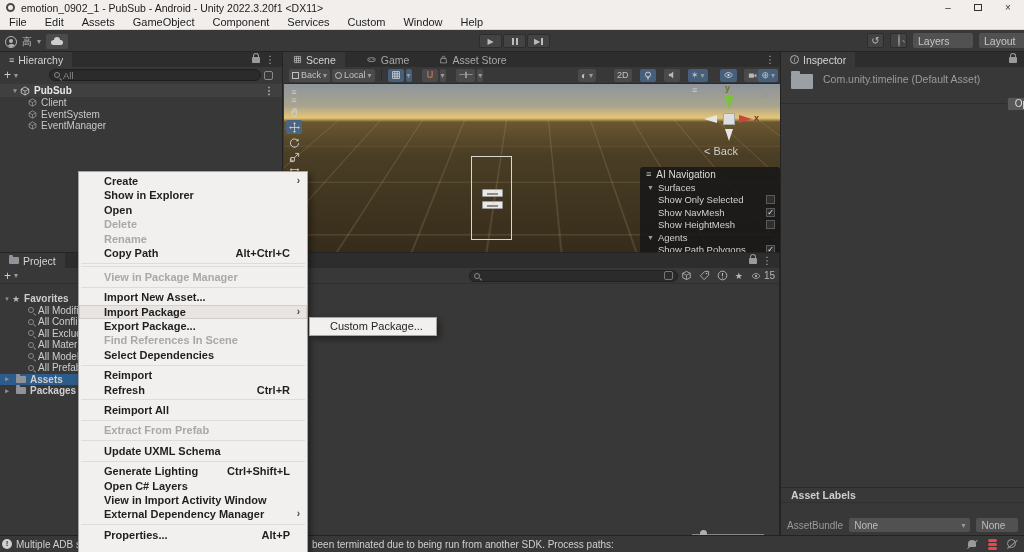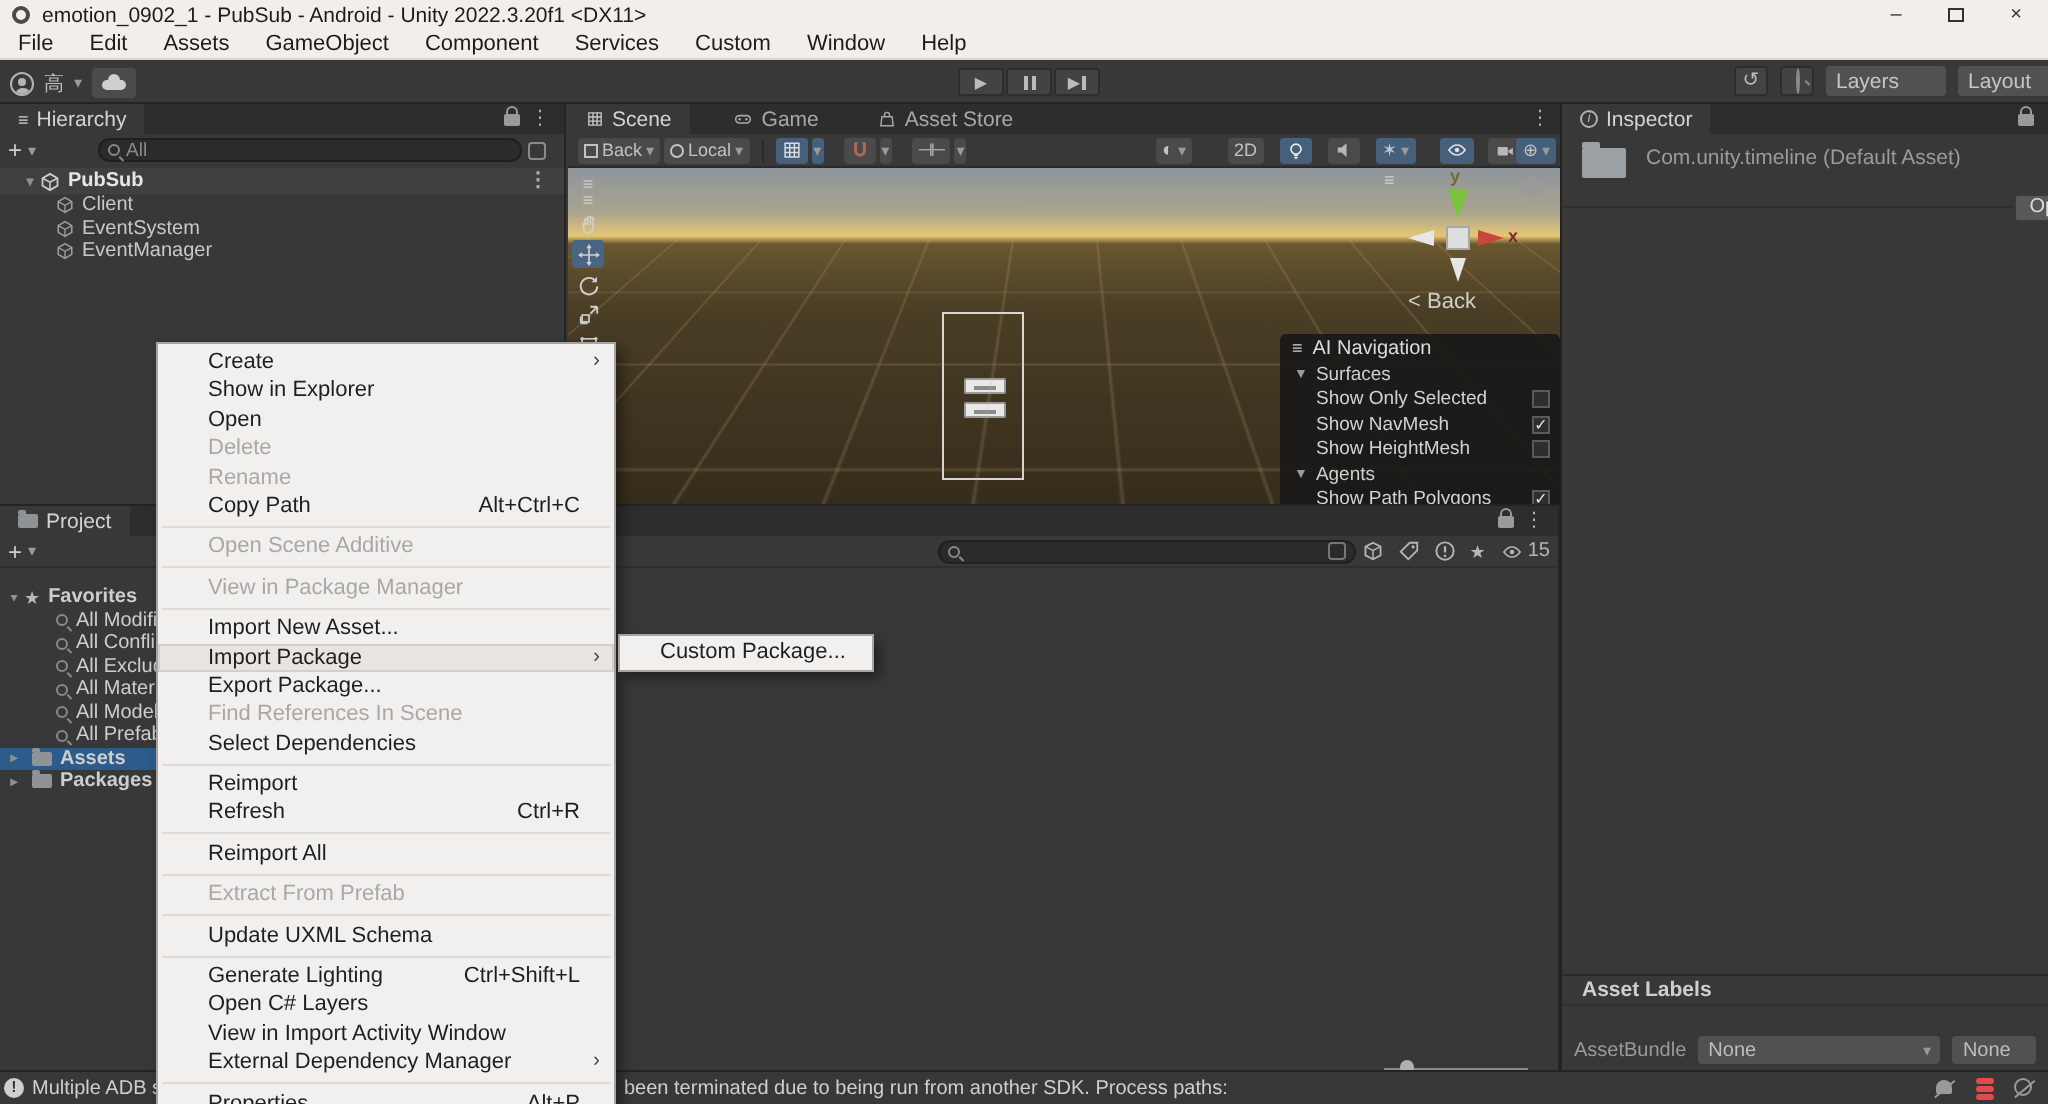--- a/index.html
+++ b/index.html
@@ -133,21 +133,21 @@
   #statusbar { left:0; top:535px; width:1024px; height:17px; background:#383838; border-top:1px solid #232323; color:#cfcfcf; font-size:10px; }
   .warn-circ { width:10px; height:10px; border-radius:50%; background:#cfcfcf; color:#383838; font-weight:bold; font-size:8px; text-align:center; line-height:10px; }
   .st-ic { position:absolute; top:3px; width:12px; height:11px; }
   .slashline::after { content:""; position:absolute; left:0; top:5px; width:13px; height:1.4px; background:#9a9a9a; transform:rotate(-40deg); }
   .bellish { position:absolute; left:2px; top:1px; width:8px; height:7px; background:#9a9a9a; border-radius:4px 4px 1px 1px; }
   .dbred { position:absolute; left:2px; width:9px; height:3px; background:#e5484d; border-radius:2px; }
   .circref { position:absolute; left:1px; top:0; width:9px; height:9px; border:1.4px solid #9a9a9a; border-radius:50%; }
 
   
   #ctxmenu { left:78px; top:171px; width:230px; height:390px; background:#f2f0ee; border:1px solid #a6a3a0; box-shadow:3px 3px 6px rgba(0,0,0,.4); z-index:40; padding-top:2px; font-size:11px; color:#1f1f1f; overflow:hidden; }
-  .menu-item { height:14.4px; line-height:14.4px; padding:0 8px 0 25px; position:relative; white-space:nowrap; }
+  .menu-item { height:14.4px; line-height:14.4px; padding:0 8px 0 25px; position:relative; white-space:nowrap;font-weight:bold; }
   .menu-item.disabled { color:#aaa7a4; }
   .menu-item.highlighted { background:#e7e4e1; box-shadow:inset 0 0 0 1px #d2cfcc; }
   .menu-item .shortcut { position:absolute; right:17px; }
   .menu-item .subarrow { position:absolute; right:7px; display:none; font-size:10px; color:#444; }
   .menu-item.submenu .subarrow { display:inline; }
   .menu-sep { height:1px; background:#dedbd8; margin:2.5px 2px; }
   #ctxsubmenu { left:309px; top:317px; width:128px; height:19px; background:#f2f0ee; border:1px solid #a6a3a0; box-shadow:3px 3px 6px rgba(0,0,0,.4); z-index:41; }
   .sub-item { height:17px; line-height:17px; padding:0 8px 0 20px; font-size:11px; color:#1f1f1f; white-space:nowrap; }
 </style>
 </head>
@@ -680,25 +680,20 @@
         <span>Rename</span>
         <span class="shortcut"></span>
         
       </div>
       <div class="menu-item">
         <span>Copy Path</span>
         <span class="shortcut">Alt+Ctrl+C</span>
         
       </div>
       <div class="menu-sep"></div>
-      <div class="menu-item disabled">
-        <span>Open Scene Additive</span>
-        <span class="shortcut"></span>
-        
-      </div>
       <div class="menu-sep"></div>
       <div class="menu-item disabled">
         <span>View in Package Manager</span>
         <span class="shortcut"></span>
         
       </div>
       <div class="menu-sep"></div>
       <div class="menu-item">
         <span>Import New Asset...</span>
         <span class="shortcut"></span>

